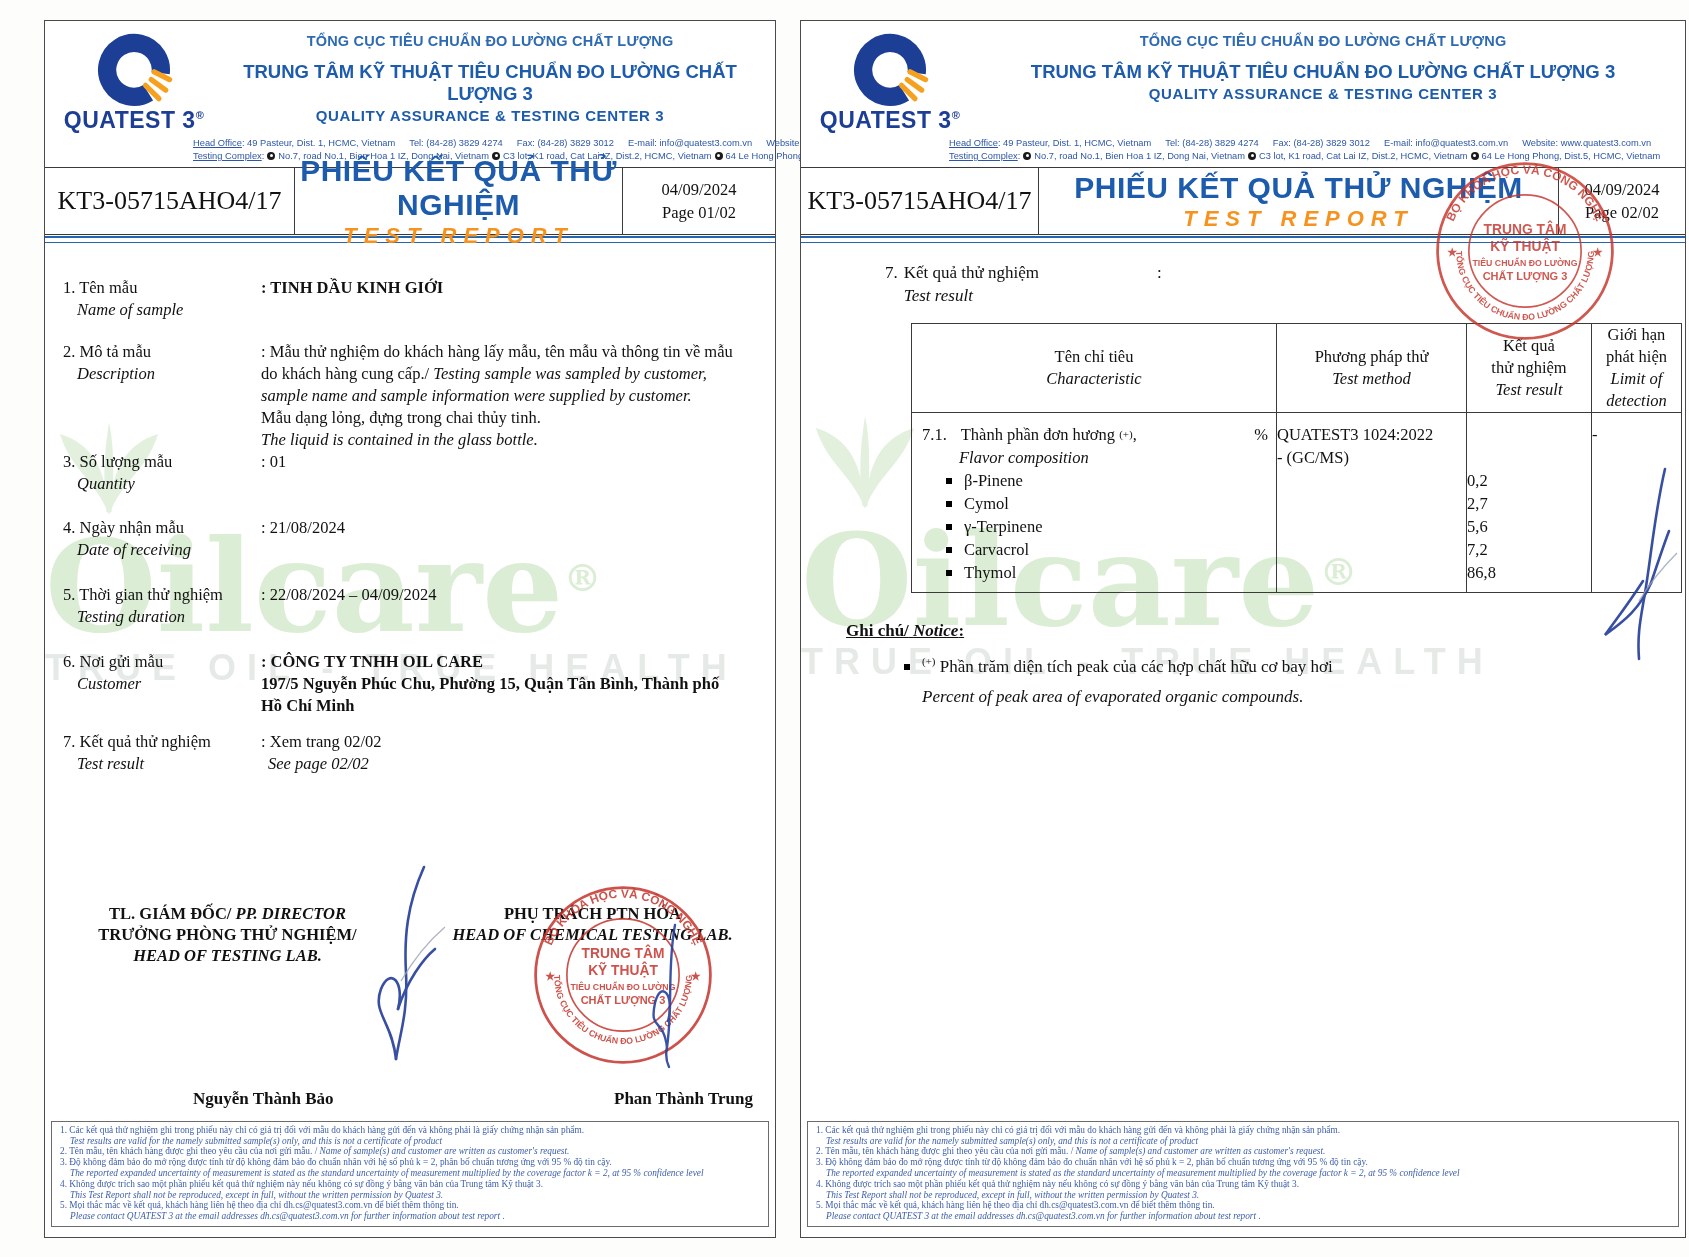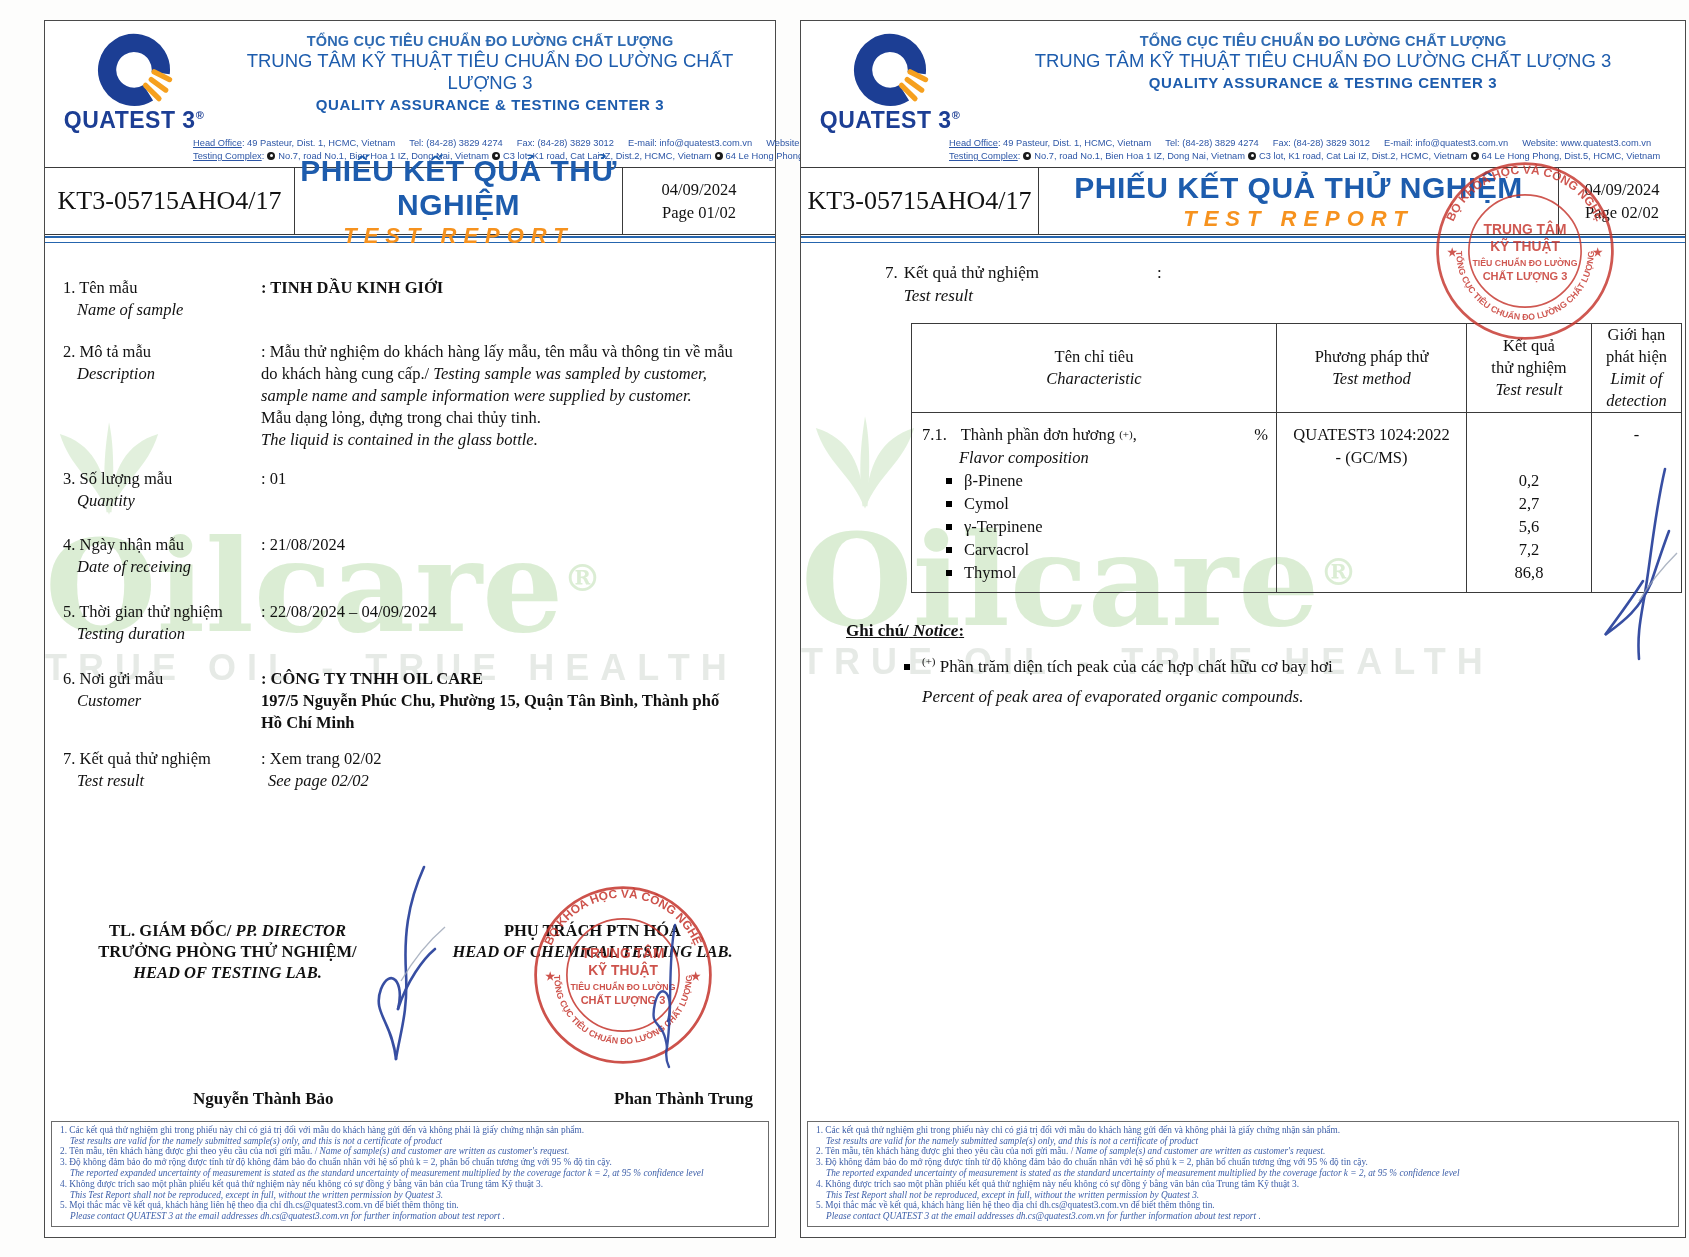--- a/index.html
+++ b/index.html
@@ -10,21 +10,21 @@
   #p2{left:800px;width:886px;height:1218px;}
 
   
   .hdr{display:flex;align-items:flex-start;padding:8px 8px 0 10px;}
   .logo-col{width:158px;text-align:center;flex:none;}
   .logo-name{font-family:"Liberation Sans",sans-serif;font-weight:bold;font-size:23px;
              color:#1c3e94;letter-spacing:.5px;margin-top:-4px;}
   .logo-reg{font-size:11px;vertical-align:super;}
   .org{flex:1;text-align:center;font-family:"Liberation Sans",sans-serif;padding-top:4px;}
   .org-l1{font-size:14.5px;font-weight:bold;color:#2e6ab2;letter-spacing:.2px;}
-  .org-l2{font-size:18.5px;font-weight:normal;color:#1d5cad;margin-top:1px;}
+  .org-l2{font-size:18.5px;font-weight:bold;color:#1d5cad;margin-top:12px;}
   .org-l3{font-size:15px;font-weight:bold;color:#1d5cad;letter-spacing:.6px;margin-top:2px;}
   .contact{font-family:"Liberation Sans",sans-serif;font-size:9.3px;color:#2d56a6;
            padding:3px 6px 4px 148px;line-height:13px;white-space:nowrap;}
   .contact .lbl{text-decoration:underline;}
   .contact .gap{display:inline-block;width:14px;}
   .pin{width:8px;height:8px;border-radius:50%;background:#1a1a1a;display:inline-block;
        position:relative;margin:0 3px -1px 3px;}
   .pin::after{content:"";position:absolute;left:2.5px;top:1.5px;width:3px;height:3px;
        border-radius:50%;background:#fff;}
 
@@ -64,21 +64,21 @@
   .sec7{display:flex;padding-left:84px;font-size:17px;line-height:23px;}
   .sec7 .no{margin-right:6px;}
   .sec7 .colon{margin-left:118px;}
   .rtable{margin:16px 0 0 110px;width:770px;border-collapse:collapse;table-layout:fixed;}
   .rtable td{border:1.4px solid #3a3a3a;font-size:16.5px;vertical-align:top;padding:0;}
   .rtable .hcell{text-align:center;height:88px;vertical-align:middle;line-height:22px;}
   .ln{height:23px;line-height:23px;white-space:nowrap;}
   .charcell{padding:10px 8px 8px 10px !important;}
   .char1{display:flex;}
   .bullet{width:6px;height:6px;background:#000;display:inline-block;margin:0 12px 2px 24px;}
-  .ctr{text-align:center;}
+  .ctr{}
   .ghichu{margin:28px 0 0 45px;font-size:17px;}
   .ghichu .h{font-weight:bold;text-decoration:underline;}
   .noteline{margin:8px 0 0 58px;line-height:24px;}
 
   
   .wm{position:absolute;left:0;right:0;text-align:left;pointer-events:none;z-index:0;}
   .wm-brand{font-family:"DejaVu Serif",serif;font-weight:bold;font-size:128px;line-height:110px;
             color:#b9dcab;opacity:.5;}
   .wm-reg{font-size:38px;vertical-align:40px;}
   .wm-slogan{font-family:"Liberation Sans",sans-serif;font-weight:bold;font-size:36px;
@@ -172,21 +172,21 @@
           </div>
       <div class="ival">
         <div>: Mẫu thử nghiệm do khách hàng lấy mẫu, tên mẫu và thông tin về mẫu</div>
         <div><span>do khách hàng cung cấp./ </span><span class="it">Testing sample was sampled by customer,</span></div>
         <div class="it">sample name and sample information were supplied by customer.</div>
         <div>Mẫu dạng lỏng, đựng trong chai thủy tinh.</div>
         <div class="it">The liquid is contained in the glass bottle.</div>
       </div>
     </div>
 
-    <div class="item" style="margin-top:17px">
+    <div class="item" style="margin-top:0">
       <div class="ilabel">
             <div><span>3.</span> <span>Số lượng mẫu</span></div>
             <div class="it" style="padding-left:14px">Quantity</div>
           </div>
       <div class="ival">: 01</div>
     </div>
 
     <div class="item" style="margin-top:22px">
       <div class="ilabel">
             <div><span>4.</span> <span>Ngày nhận mẫu</span></div>

